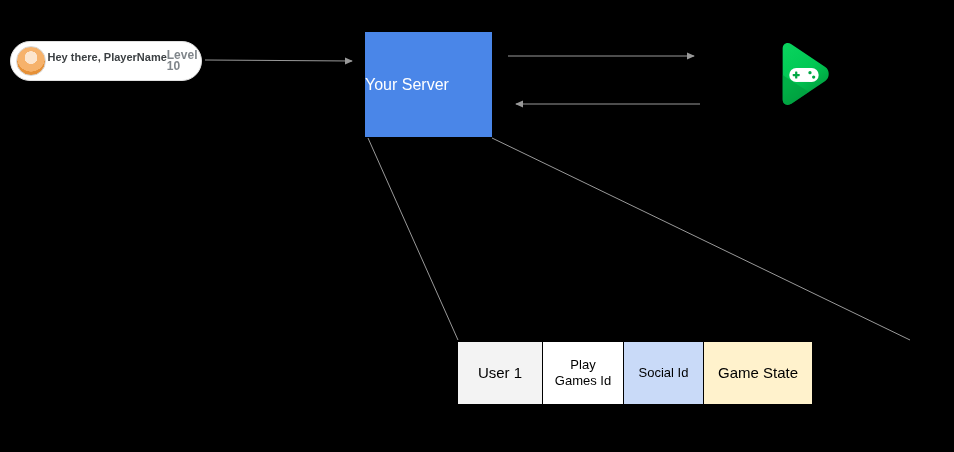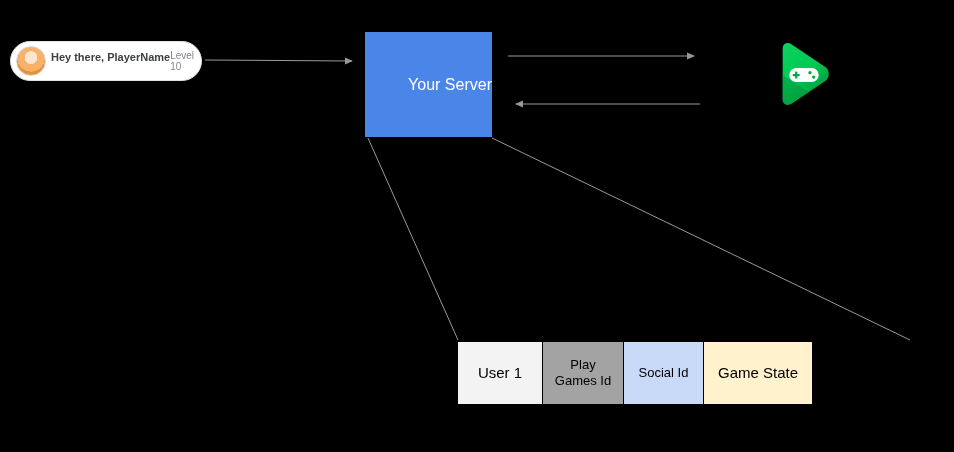--- a/index.html
+++ b/index.html
@@ -27,27 +27,27 @@
   }
   .avatar {
     width: 30px; height: 30px; border-radius: 50%;
     background: radial-gradient(circle at 50% 38%, #fce5cd 0 28%, #f6b26b 29% 62%, #e69138 63% 100%);
     flex: 0 0 auto;
     border: 1px solid #d8d8d8;
     box-sizing: border-box;
   }
   .player-text { margin-left: 8px; display: flex; justify-content: center; min-width: 0; }
   .greeting { font-size: 11px; font-weight: bold; color: #3c4043; line-height: 14px; white-space: nowrap; }
-  .level { font-size: 10px; color: #80868b; line-height: 11px; }
+  .level { font-size: 12px; color: #80868b; line-height: 11px; font-weight: bold; }
 
   
   .server-box {
     position: absolute; left: 365px; top: 32px;
     width: 127px; height: 105px;
-    display: flex; align-items: center; justify-content: flex-end;
+    display: flex; align-items: center; justify-content: flex-start;
   }
   .server-label { color: #ffffff; font-size: 16px; }
 
   
   .logo { position: absolute; left: 772px; top: 40px; width: 62px; height: 68px; }
 
   
   .id-table {
     position: absolute; left: 457px; top: 341px; height: 64px;
     display: flex;
@@ -122,16 +122,16 @@
     <rect x="21.4" y="34.9" width="7.2" height="2.3" rx="0.6" fill="#00a844"></rect>
     <rect x="23.85" y="32.4" width="2.3" height="7.2" rx="0.6" fill="#00a844"></rect>
 
     <circle cx="39.2" cy="33.6" r="1.7" fill="#00a844"></circle>
     <circle cx="43.0" cy="38.2" r="1.7" fill="#00a844"></circle>
   </svg>
 </div>
 
 <div class="id-table">
   <div class="cell lg c0" style="background-color: rgb(243, 243, 243);">User 1</div>
-  <div class="cell c1" style="background-color: #a3a3a3;">Play Games Id</div>
+  <div class="cell c1" style="background-color: #ffffff;">Play Games Id</div>
   <div class="cell c2" style="background-color: rgb(201, 218, 248);">Social Id</div>
   <div class="cell lg c4" style="background-color: rgb(255, 242, 204);">Game State</div>
 </div>
 
 </body></html>

